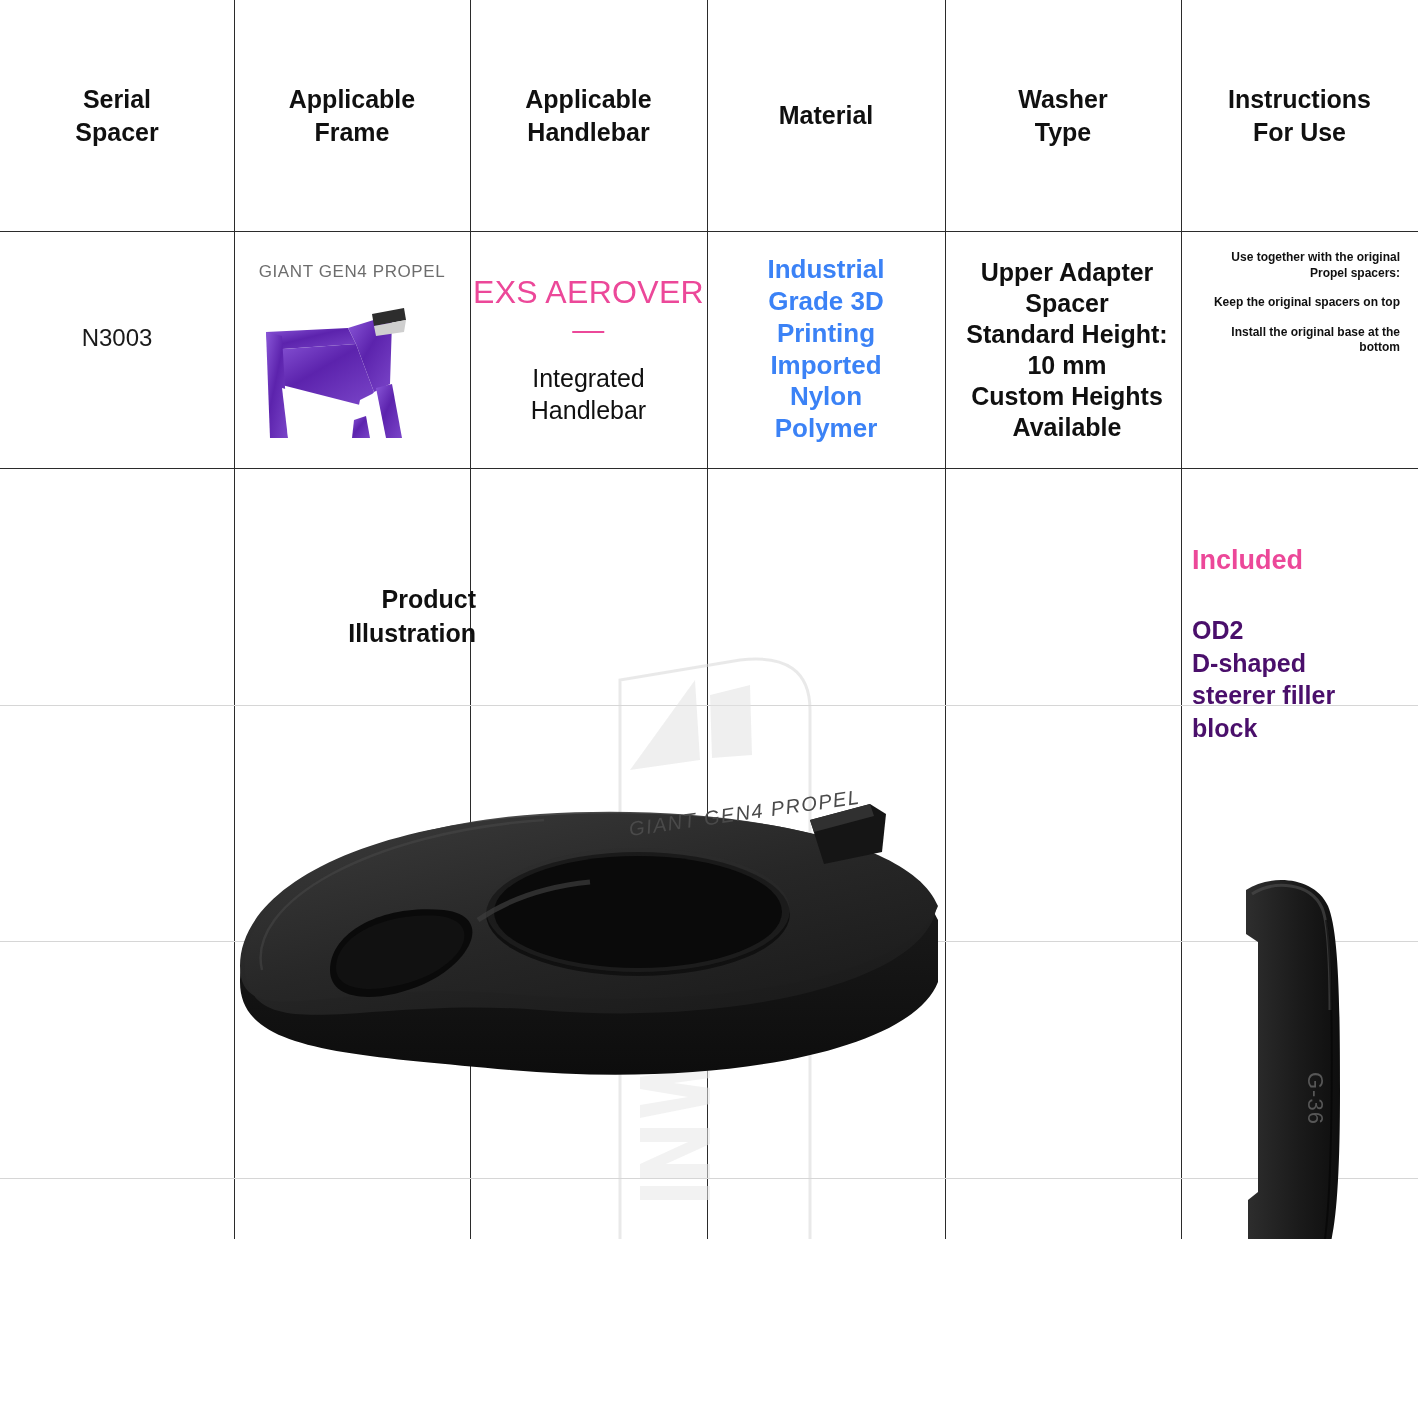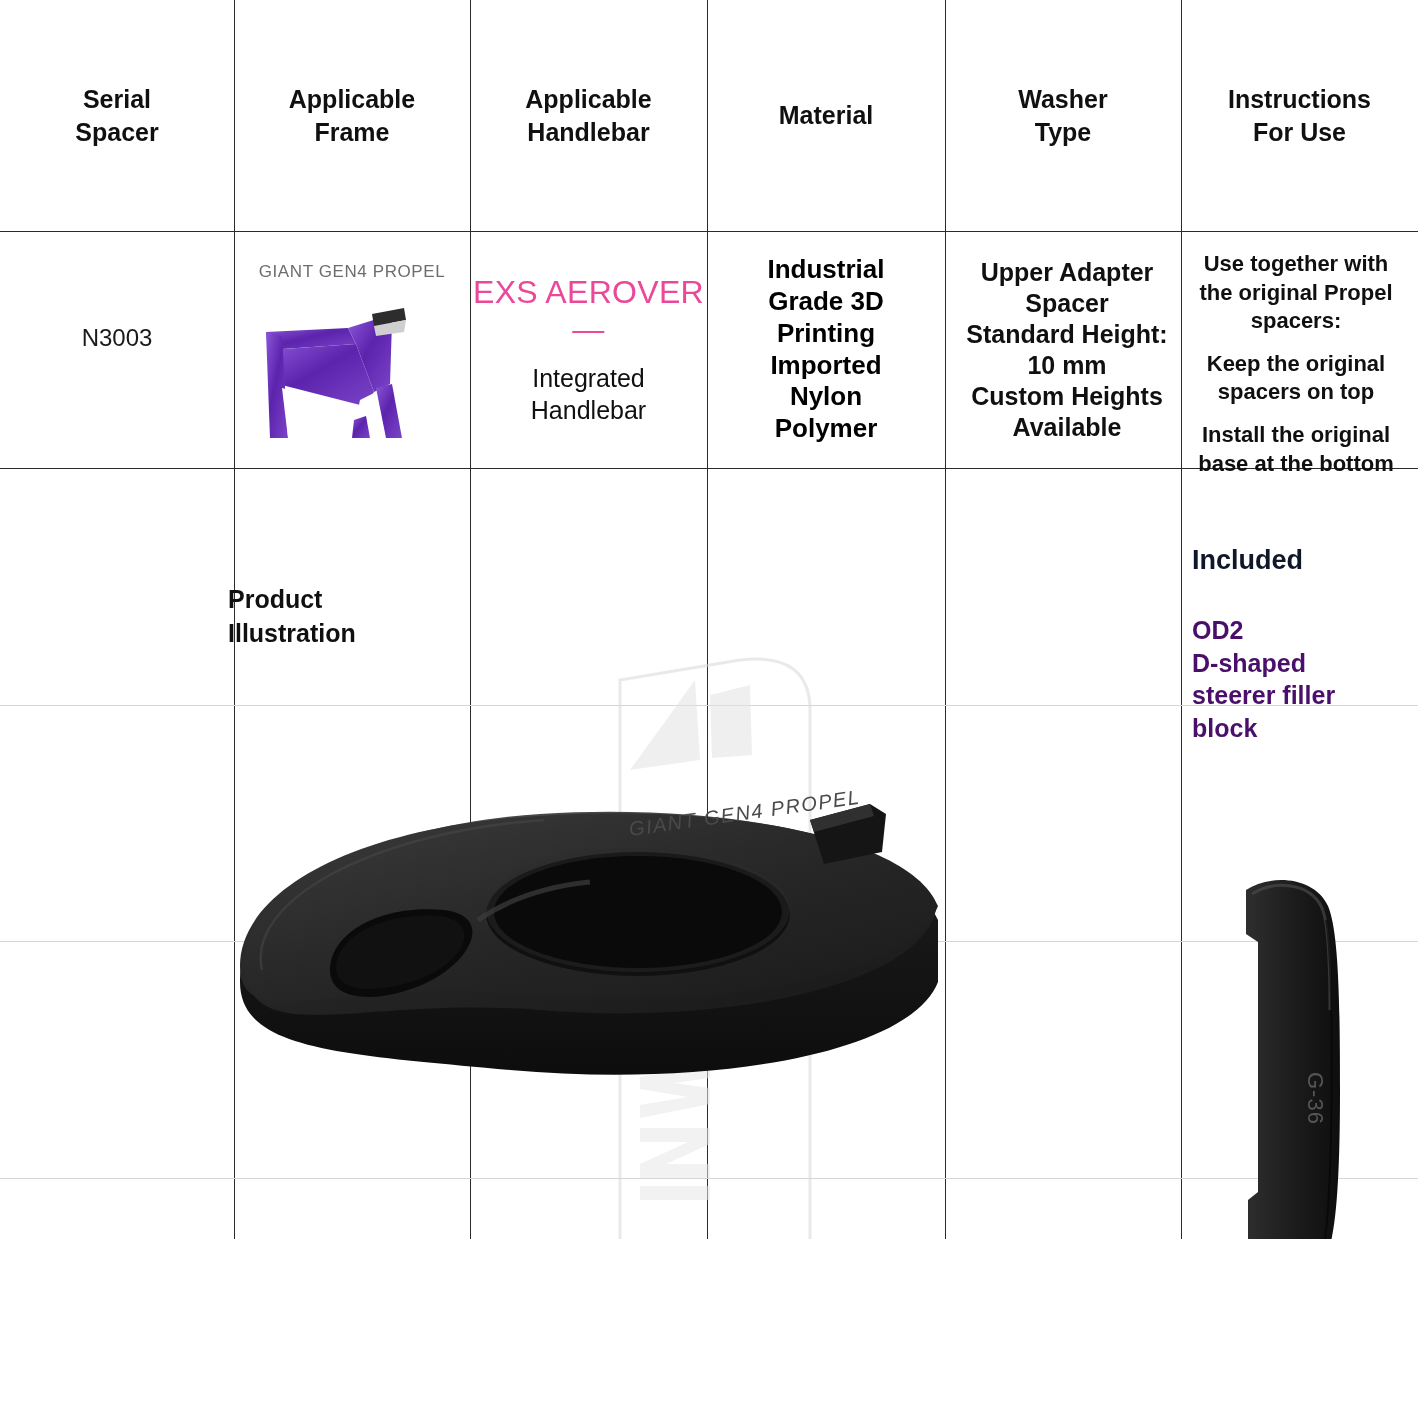--- a/index.html
+++ b/index.html
@@ -73,33 +73,33 @@
   }
   .handlebar-bottom {
     font-size: 25px;
     font-weight: normal;
     color: #101010;
     line-height: 1.28;
   }
   .material-text {
     font-size: 26px;
     font-weight: bold;
-    color: #000000;
+    color: #3b82f6;
     line-height: 1.22;
   }
   .washer-text {
     font-size: 25px;
     font-weight: bold;
     color: #101010;
     line-height: 1.24;
   }
   .instr {
     position: absolute;
-    text-align: center;
-    font-size: 22px;
+    text-align: right;
+    font-size: 12px;
     font-weight: bold;
     color: #101010;
     line-height: 1.3;
   }
   .instr p { margin: 0 0 14px 0; }
   .instr p:last-child { margin-bottom: 0; }
 
   
   .product-illus-label {
     position: absolute;
@@ -110,21 +110,21 @@
     text-align: left;
   }
   .included-block {
     position: absolute;
     text-align: left;
     line-height: 1.3;
   }
   .included-title {
     font-size: 27px;
     font-weight: bold;
-    color: #0f172a;
+    color: #ec4899;
     margin-bottom: 36px;
   }
   .included-desc {
     font-size: 25px;
     font-weight: bold;
     color: #4a0f6b;
     line-height: 1.3;
   }
 
   
@@ -257,21 +257,21 @@
 Custom Heights
 Available</div>
   </div>
 
   <div class="instr" style="left:1192px; top:250px; width:208px;">
     <p>Use together with the original Propel spacers:</p>
     <p>Keep the original spacers on top</p>
     <p>Install the original base at the bottom</p>
   </div>
 
-  <div class="product-illus-label" style="left:228px; top:583px; width:260px; white-space:pre-line;">Product
+  <div class="product-illus-label" style="left:216px; top:583px; width:260px; white-space:pre-line;text-align:right;">Product
 Illustration</div>
 
   <div class="included-block" style="left:1192px; top:543px; width:215px;">
     <div class="included-title">Included</div>
     <div class="included-desc" style="white-space:pre-line;">OD2
 D-shaped
 steerer filler
 block</div>
   </div>
 

